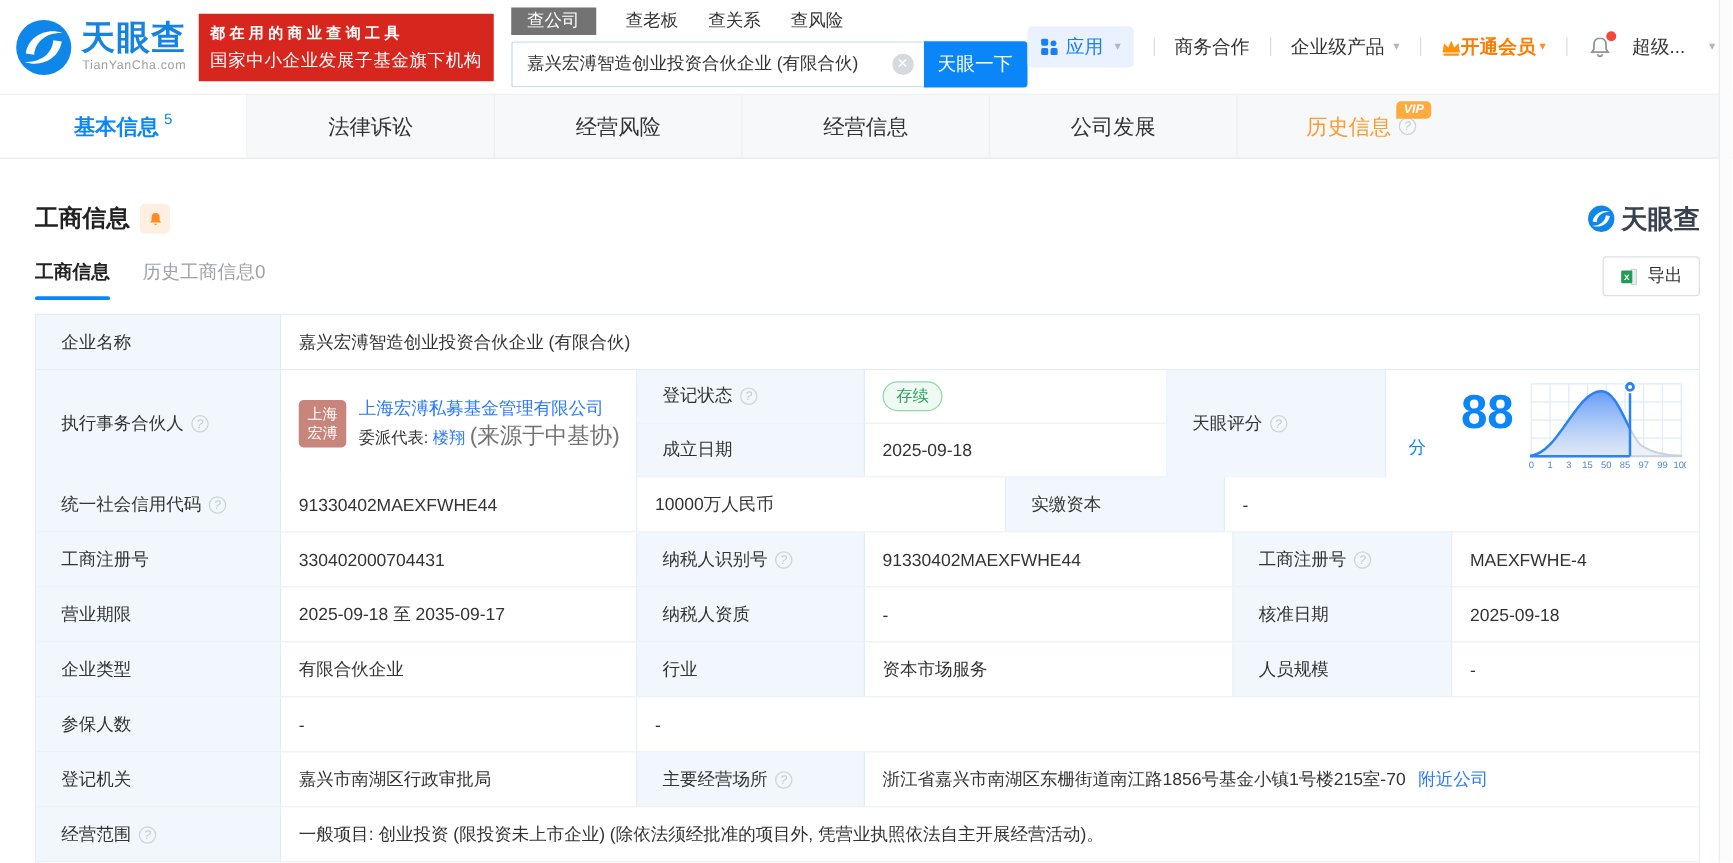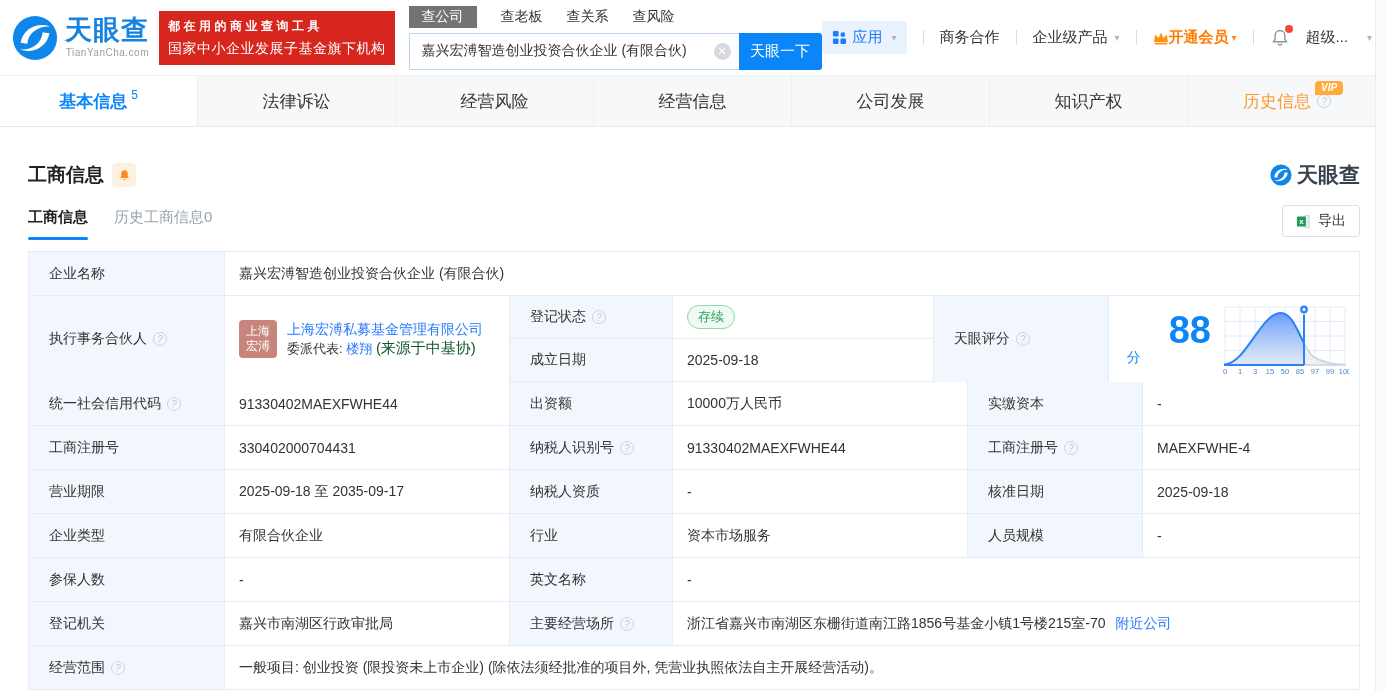--- a/index.html
+++ b/index.html
@@ -55,34 +55,34 @@
   .subtab.active::after { content:""; position:absolute; left:0; right:0; bottom:0; height:3px; background:#0b86f8; border-radius:2px; }
   .subtab.muted { color:#9aa3ad; }
   .export-btn { margin-left:auto; margin-bottom:6px; border:1px solid #dcdfe3; border-radius:3px; padding:6px 13px; font-size:14px; display:flex; align-items:center; gap:7px; background:#fff; color:#333; cursor:pointer; font-family:inherit; }
   
   .tbl { margin:8px 26px 0 28px; border:1px solid #e3ecf7; }
   .trow { display:flex; border-bottom:1px solid #e3ecf7; }
   .trow:last-child { border-bottom:none; }
   .cell { display:flex; align-items:center; padding:0 10px 0 14px; font-size:14px; min-height:43px; border-right:1px solid #e3ecf7; background:#fff; flex:none; }
   .cell.last { border-right:none; }
   .lbl { background:#f1f7fc; padding-left:20px; color:#333; }
-  .w1{width:196px}.w2{width:285px}.w3{width:163px}.w4{width:295px}.w5{width:175px}
+  .w1{width:196px}.w2{width:285px}.w3{width:182px}.w4{width:295px}.w5{width:175px}
   .grow { flex:1 1 auto; }
   .h86 { min-height:86px; }
   .mid { width:470px; display:flex; flex-direction:column; border-right:1px solid #e3ecf7; }
   .mrow { display:flex; flex:1; }
   .mrow:first-child { border-bottom:1px solid #e3ecf7; }
   .mrow .cell { min-height:42px; }
   .help { display:inline-block; width:14px; height:14px; border-radius:50%; border:1px solid #ccd4dd; color:#c3cbd4; font-size:10px; line-height:13px; text-align:center; margin-left:6px; flex:none; cursor:pointer; }
   .help::before { content:"?"; }
   .link { color:#2979ff; cursor:pointer; text-decoration:none; }
   .avatar { width:38px; height:38px; border-radius:4px; background:#c8857c; color:#fff; font-size:12px; line-height:1.25; display:flex; flex-direction:column; align-items:center; justify-content:center; flex:none; margin-right:10px; }
   .partner-col { display:flex; flex-direction:column; gap:0; }
   .partner-col .row2 { font-size:13px; color:#333; }
-  .src { color:#14532d; font-size:15px; }
+  .src { color:#737373; font-size:18px; }
   .badge-green { color:#2fa25c; border:1px solid #8fd8ab; background:#eefaf3; padding:2px 10px; font-size:13px; border-radius:12px; }
   .dash { color:#333; }
   .score-cell { display:flex; align-items:center; gap:10px; padding-left:16px; }
   .score-num { font-size:38px; font-weight:bold; color:#0b86f8; line-height:1;margin-left:44px; }
   .score-unit { font-size:14px; color:#0b86f8; margin-left:2px; }
   .scope-val { line-height:1.5; padding-right:24px; }
   
   .scrollstrip { position:absolute; top:0; right:0; width:11px; height:690px; background:#fcfcfc; border-left:1px solid #ececec; }
   svg { display:block; }
 </style>
@@ -172,23 +172,20 @@
       <span>法律诉讼</span>
     </div>
   <div class="ptab">
       <span>经营风险</span>
     </div>
   <div class="ptab">
       <span>经营信息</span>
     </div>
   <div class="ptab">
       <span>公司发展</span>
-    </div>
-  <div class="ptab">
-      <span>知识产权</span>
     </div>
   <div class="ptab ptab-history">
     <span>历史信息</span>
     <i class="help"></i>
     <span class="vip-badge">VIP</span>
   </div>
 </div>
 
 <div class="section-head">
   <span class="section-title">工商信息</span>
@@ -309,21 +306,20 @@
       </span>
     </div>
   </div>
 
   <div class="trow">
     <div class="cell lbl w1">
       <span>统一社会信用代码</span>
         <i class="help"></i>
     </div>
     <div class="cell w2">91330402MAEXFWHE44</div>
-    <div class="cell lbl w3">出资额</div>
     <div class="cell w4">10000万人民币</div>
     <div class="cell lbl w5">实缴资本</div>
     <div class="cell grow last dash">-</div>
   </div>
 
   <div class="trow">
     <div class="cell lbl w1">工商注册号</div>
     <div class="cell w2">330402000704431</div>
     <div class="cell lbl w3">
       <span>纳税人识别号</span>
@@ -351,21 +347,20 @@
     <div class="cell w2">有限合伙企业</div>
     <div class="cell lbl w3">行业</div>
     <div class="cell w4">资本市场服务</div>
     <div class="cell lbl w5">人员规模</div>
     <div class="cell grow last dash">-</div>
   </div>
 
   <div class="trow">
     <div class="cell lbl w1">参保人数</div>
     <div class="cell w2 dash">-</div>
-    <div class="cell lbl w3">英文名称</div>
     <div class="cell grow last dash">-</div>
   </div>
 
   <div class="trow">
     <div class="cell lbl w1">登记机关</div>
     <div class="cell w2">嘉兴市南湖区行政审批局</div>
     <div class="cell lbl w3">
       <span>主要经营场所</span>
         <i class="help"></i>
     </div>

